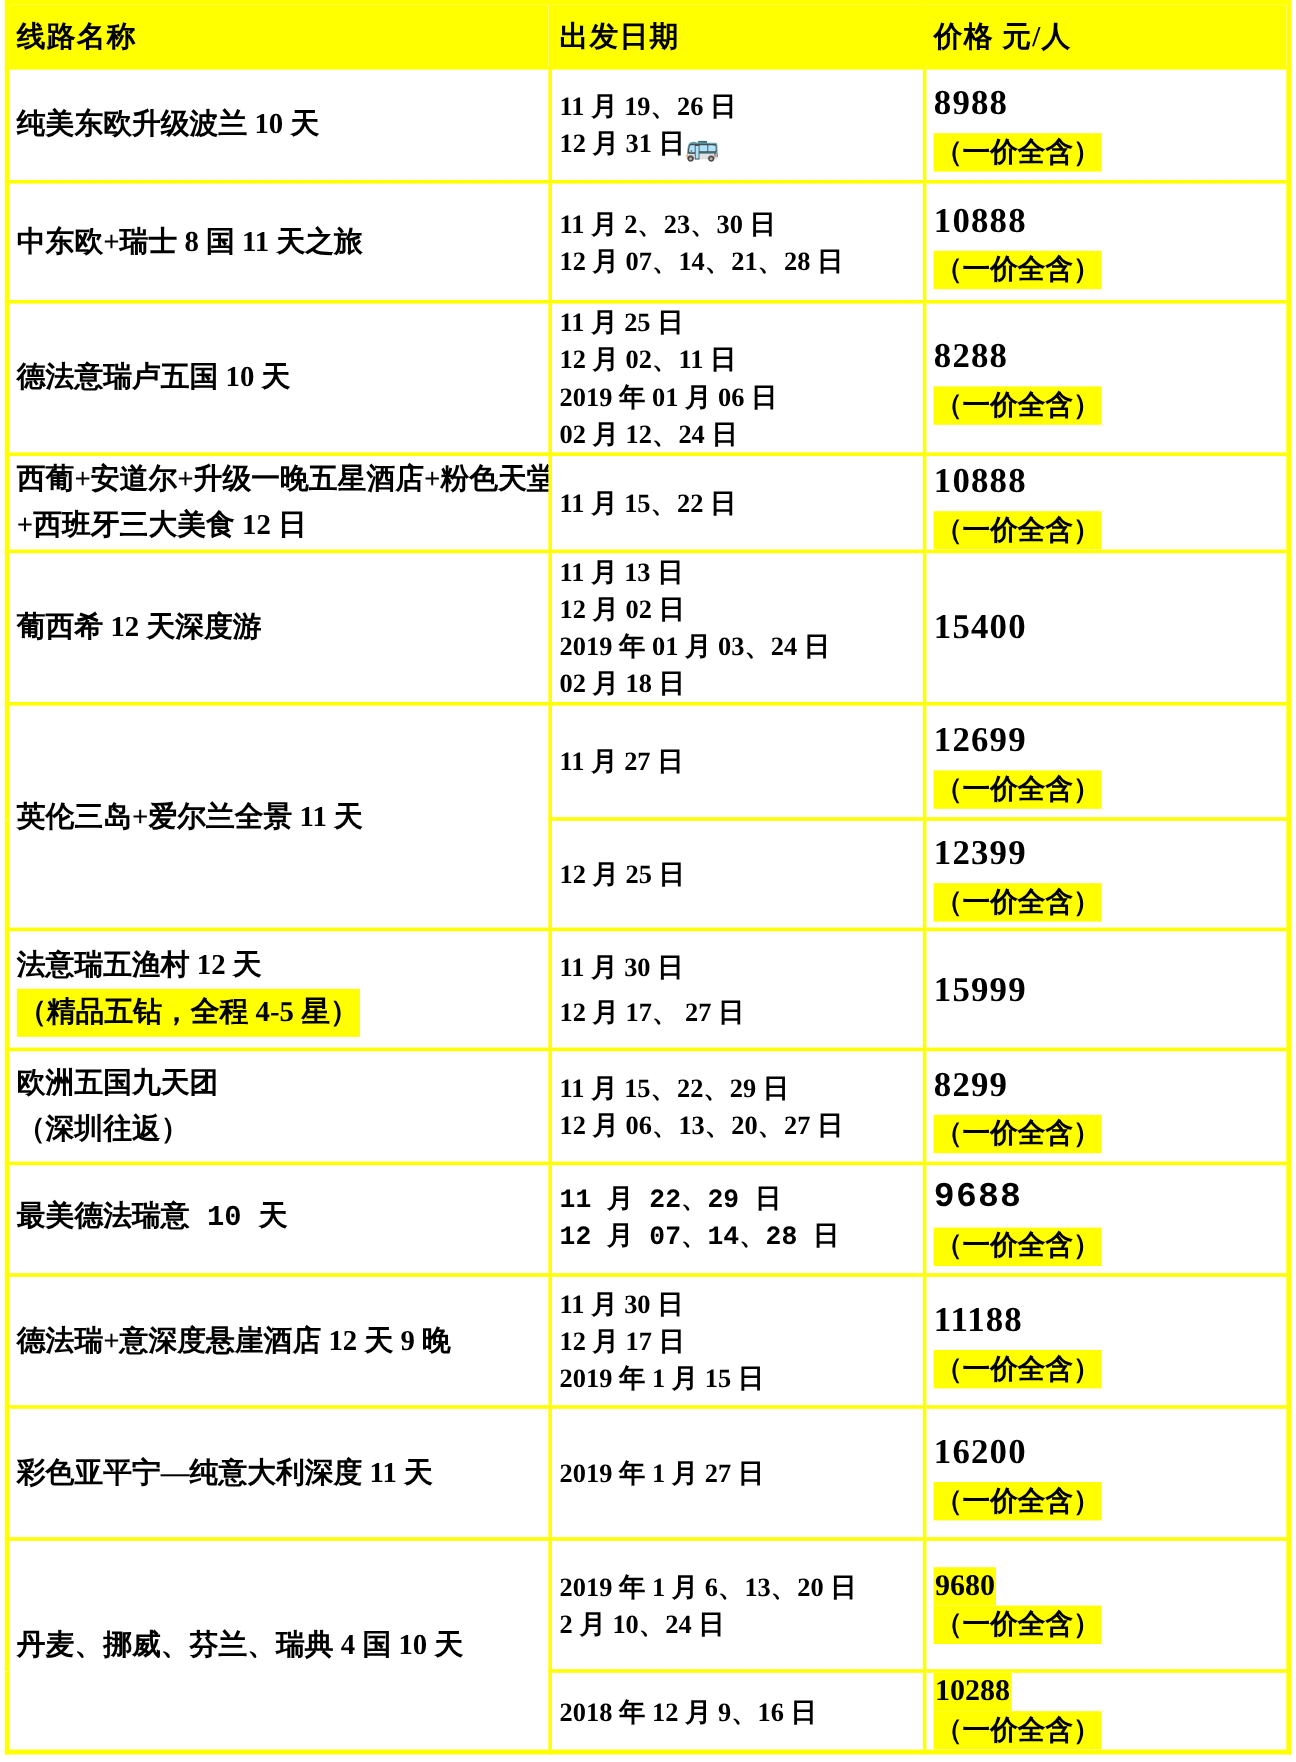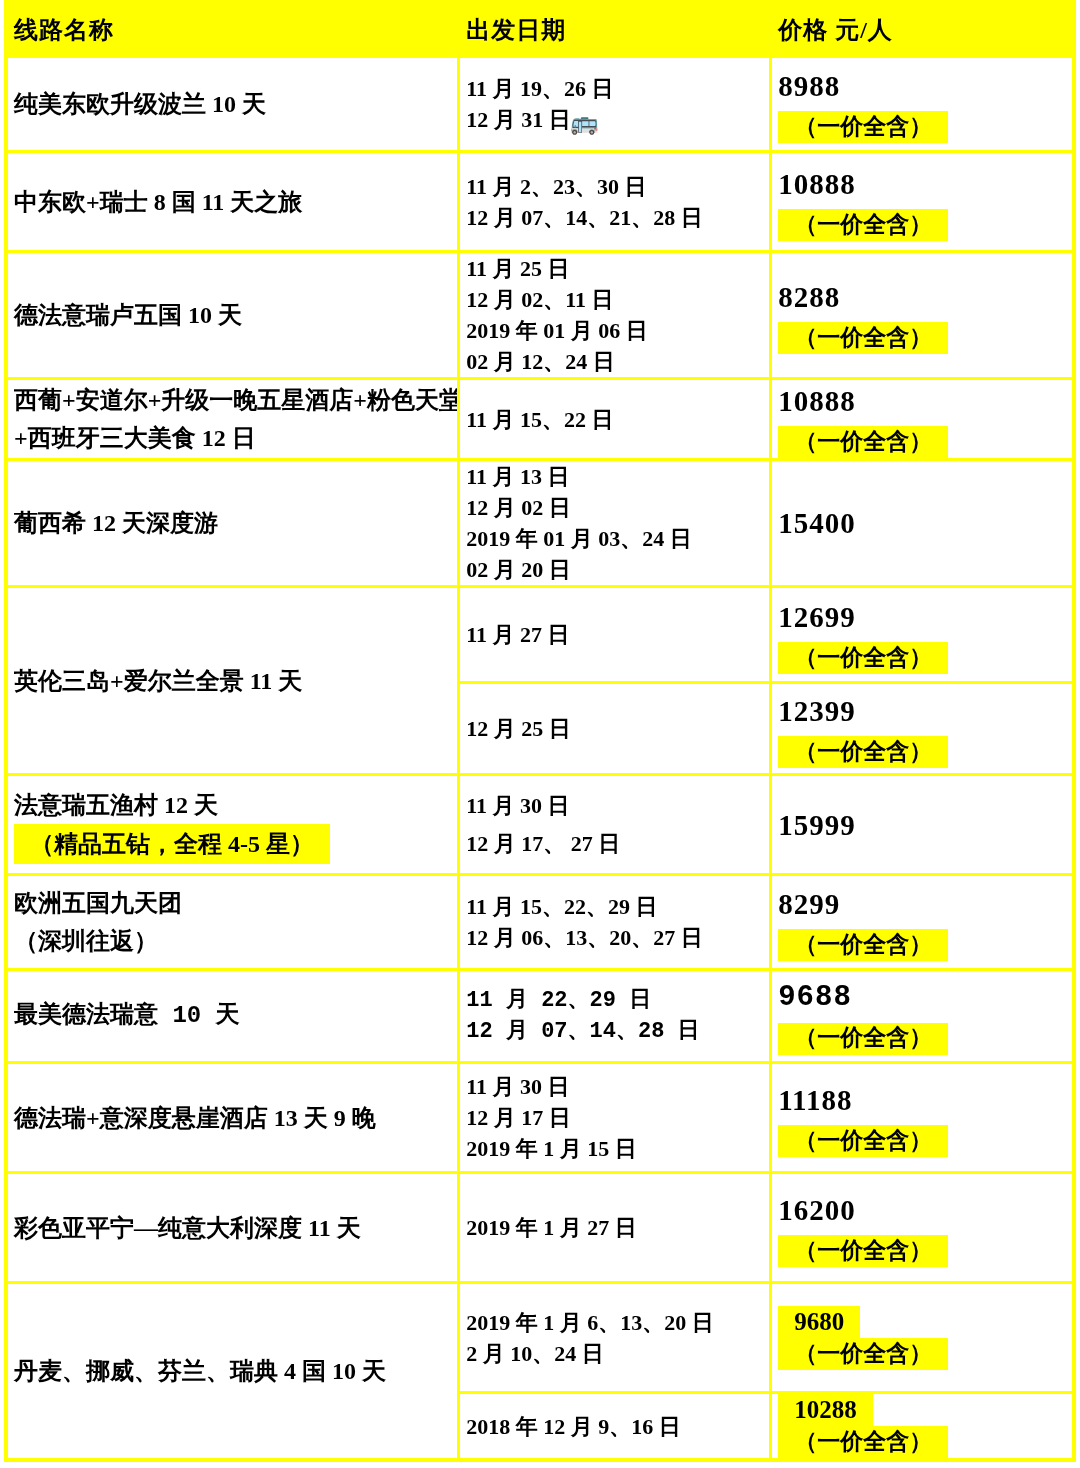--- a/index.html
+++ b/index.html
@@ -20,21 +20,21 @@
   }
   thead th{
     background:#FFFF00;height:51px;
     font-size:24px;letter-spacing:1px;
   }
   .name{font-size:24px;line-height:38px;}
   .dates{font-size:22px;line-height:31px;}
   .price-big{font-size:29px;line-height:42px;letter-spacing:1px;}
   .price-sm{font-size:25px;line-height:30px;}
   .note{font-size:23px;line-height:30px;margin-top:4px;}
-  .hl{background:#FFFF00;display:inline-block;padding:1px 16px;}
+  .hl{background:#FFFF00;display:inline-block;padding:1px 1px;}
   .bus{font-size:23px;line-height:1;vertical-align:-3px;}
   .ln{white-space:nowrap;}
 </style>
 </head>
 <body>
 
 <table>
   <colgroup>
     <col style="width:42.4%">
       <col style="width:29.2%">
@@ -108,21 +108,21 @@
     </tr>
 
     <tr style="height:122px;">
       <td class="name">
         <div class="ln">葡西希 12 天深度游</div>
       </td>
       <td class="dates">
         <div class="ln">11 月 13 日</div>
         <div class="ln">12 月 02 日</div>
         <div class="ln">2019 年 01 月 03、24 日</div>
-        <div class="ln">02 月 20 日</div>
+        <div class="ln">02 月 18 日</div>
       </td>
       <td>
         <div class="price-big">15400</div>
       </td>
     </tr>
 
     <tr style="height:96px;">
       <td class="name" rowspan="2">
         <div class="ln">英伦三岛+爱尔兰全景 11 天</div>
       </td>
@@ -183,21 +183,21 @@
         <div class="ln">12 月 07、14、28 日</div>
       </td>
       <td>
         <div class="price-big">9688</div>
         <div class="note"><span class="hl">（一价全含）</span></div>
       </td>
     </tr>
 
     <tr style="height:110px;">
       <td class="name">
-        <div class="ln">德法瑞+意深度悬崖酒店 13 天 9 晚</div>
+        <div class="ln">德法瑞+意深度悬崖酒店 12 天 9 晚</div>
       </td>
       <td class="dates">
         <div class="ln">11 月 30 日</div>
         <div class="ln">12 月 17 日</div>
         <div class="ln">2019 年 1 月 15 日</div>
       </td>
       <td>
         <div class="price-big">11188</div>
         <div class="note"><span class="hl">（一价全含）</span></div>
       </td>

